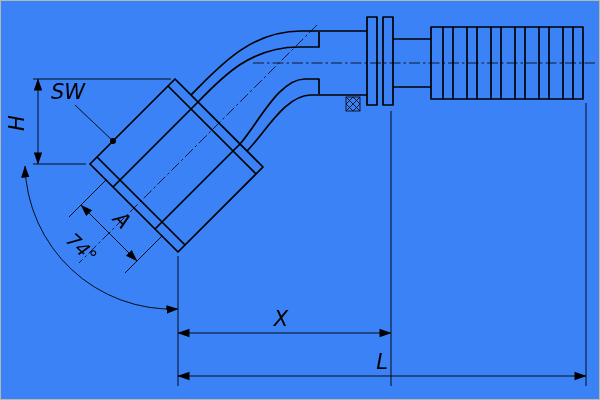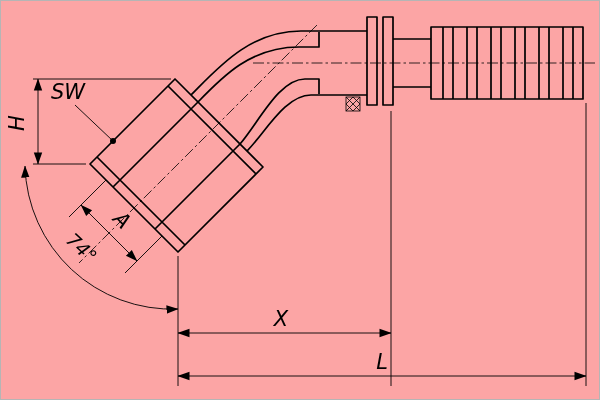--- a/index.html
+++ b/index.html
@@ -1,18 +1,18 @@
 <!DOCTYPE html>
 <html><head>
 <meta charset="utf-8">
 <style>
   html,body{margin:0;padding:0;background:#fff;}
   .canvas{
     width:600px;height:400px;box-sizing:border-box;
-    background:#fca5a5;border:1px solid #b5b5b5;
+    background:#3b82f6;border:1px solid #b5b5b5;
     font-family:"DejaVu Sans",sans-serif;
   }
   svg{display:block;}
   .obj{stroke:#000;stroke-width:1.7;fill:none;stroke-linejoin:round;}
   .thin{stroke:#000;stroke-width:0.9;fill:none;}
   .hatch{stroke:#000;stroke-width:0.8;fill:none;}
   .cl{stroke:#000;stroke-width:0.8;fill:none;stroke-dasharray:11 3 2.5 3;}
   .lbl{
     font-family:"DejaVu Sans",sans-serif;
     font-style:italic;font-size:21px;fill:#000;

